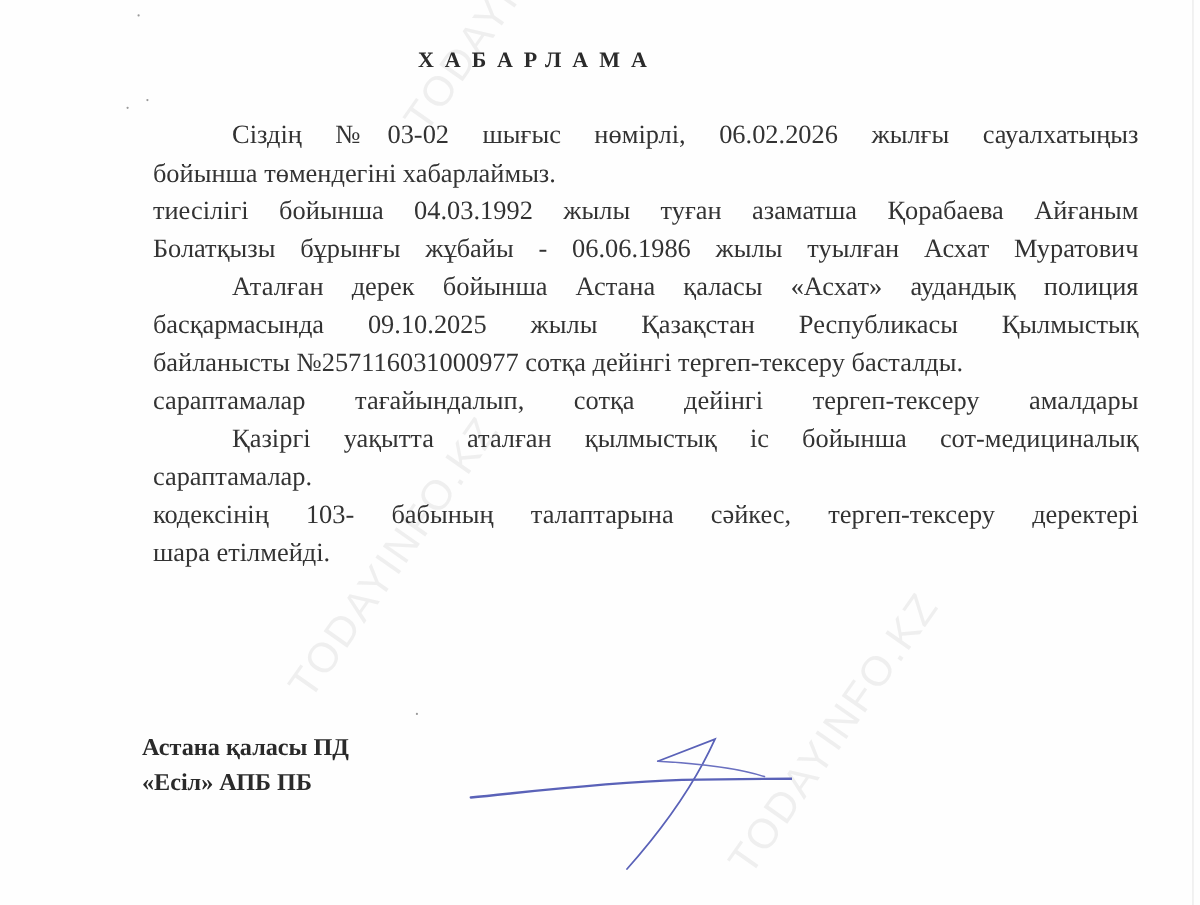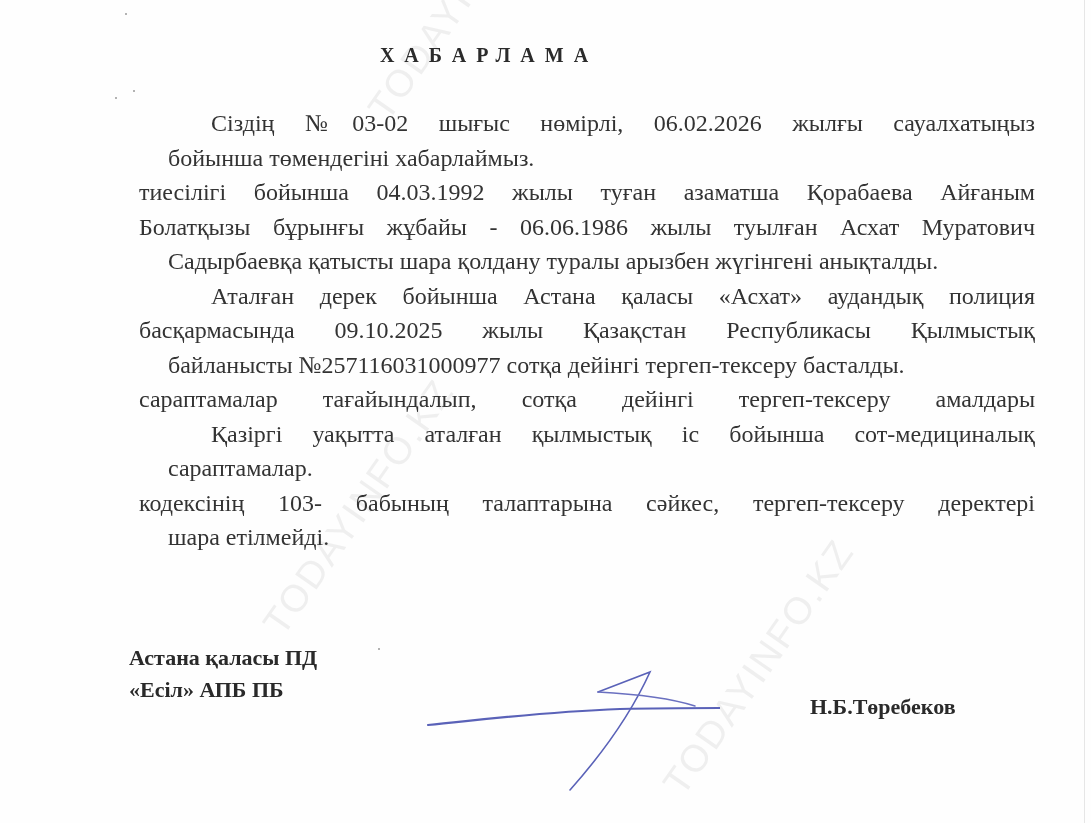--- a/index.html
+++ b/index.html
@@ -54,26 +54,25 @@
     text-indent: 72px;
   }
   .line {
     display: block;
     text-align: justify;
     text-align-last: justify;
     white-space: nowrap;
   }
   .line.last {
     text-align-last: left;
-    margin-left: 29px;
   }
   .signature-block {
     position: absolute;
     left: 129px;
-    top: 642px;
+    top: 663px;
     font-weight: bold;
     font-size: 22px;
     line-height: 32px;
     color: #2a2a2a;
   }
   .signer-name {
     position: absolute;
     left: 810px;
     top: 694px;
     font-weight: bold;
@@ -125,21 +124,20 @@
   <div class="title">ХАБАРЛАМА</div>
 
   <div class="body-text">
     <p class="para">
       <span class="line">Сіздің №03-02 шығыс нөмірлі, 06.02.2026 жылғы сауалхатыңыз</span>
       <span class="line last" style="text-indent:0">бойынша төмендегіні хабарлаймыз.</span>
     </p>
     <p class="para">
       <span class="line" style="text-indent:0">тиесілігі бойынша 04.03.1992 жылы туған азаматша Қорабаева Айғаным</span>
       <span class="line" style="text-indent:0">Болатқызы бұрынғы жұбайы - 06.06.1986 жылы туылған Асхат Муратович</span>
-      <span class="line last" style="text-indent:0">Садырбаевқа қатысты шара қолдану туралы арызбен жүгінгені анықталды.</span>
     </p>
     <p class="para">
       <span class="line">Аталған дерек бойынша Астана қаласы «Асхат» аудандық полиция</span>
       <span class="line" style="text-indent:0">басқармасында 09.10.2025 жылы Қазақстан Республикасы Қылмыстық</span>
       <span class="line last" style="text-indent:0">байланысты №257116031000977 сотқа дейінгі тергеп-тексеру басталды.</span>
     </p>
     <p class="para">
       <span class="line" style="text-indent:0">сараптамалар тағайындалып, сотқа дейінгі тергеп-тексеру амалдары</span>
       <span class="line">Қазіргі уақытта аталған қылмыстық іс бойынша сот-медициналық</span>
       <span class="line last" style="text-indent:0">сараптамалар.</span>
@@ -154,14 +152,13 @@
     <div>Астана қаласы ПД</div>
     <div>«Есіл» АПБ ПБ</div>
   </div>
 
   <svg class="signature-svg" viewBox="0 0 300 173">
     <path d="M8 75 C 60 70, 120 62, 200 59 C 240 58, 270 58, 300 58" fill="none" stroke="#5a62b8" stroke-width="2.2" stroke-linecap="round"></path>
     <path d="M178 42 L 230 22 C 215 55, 190 95, 150 140" fill="none" stroke="#5a62b8" stroke-width="1.6" stroke-linecap="round"></path>
     <path d="M178 42 C 215 44, 250 48, 275 56" fill="none" stroke="#6a70c0" stroke-width="1.4" stroke-linecap="round"></path>
   </svg>
 
-  <div class="signer-name">Н.Б.Төребеков</div>
 </div>
 
 </body></html>

